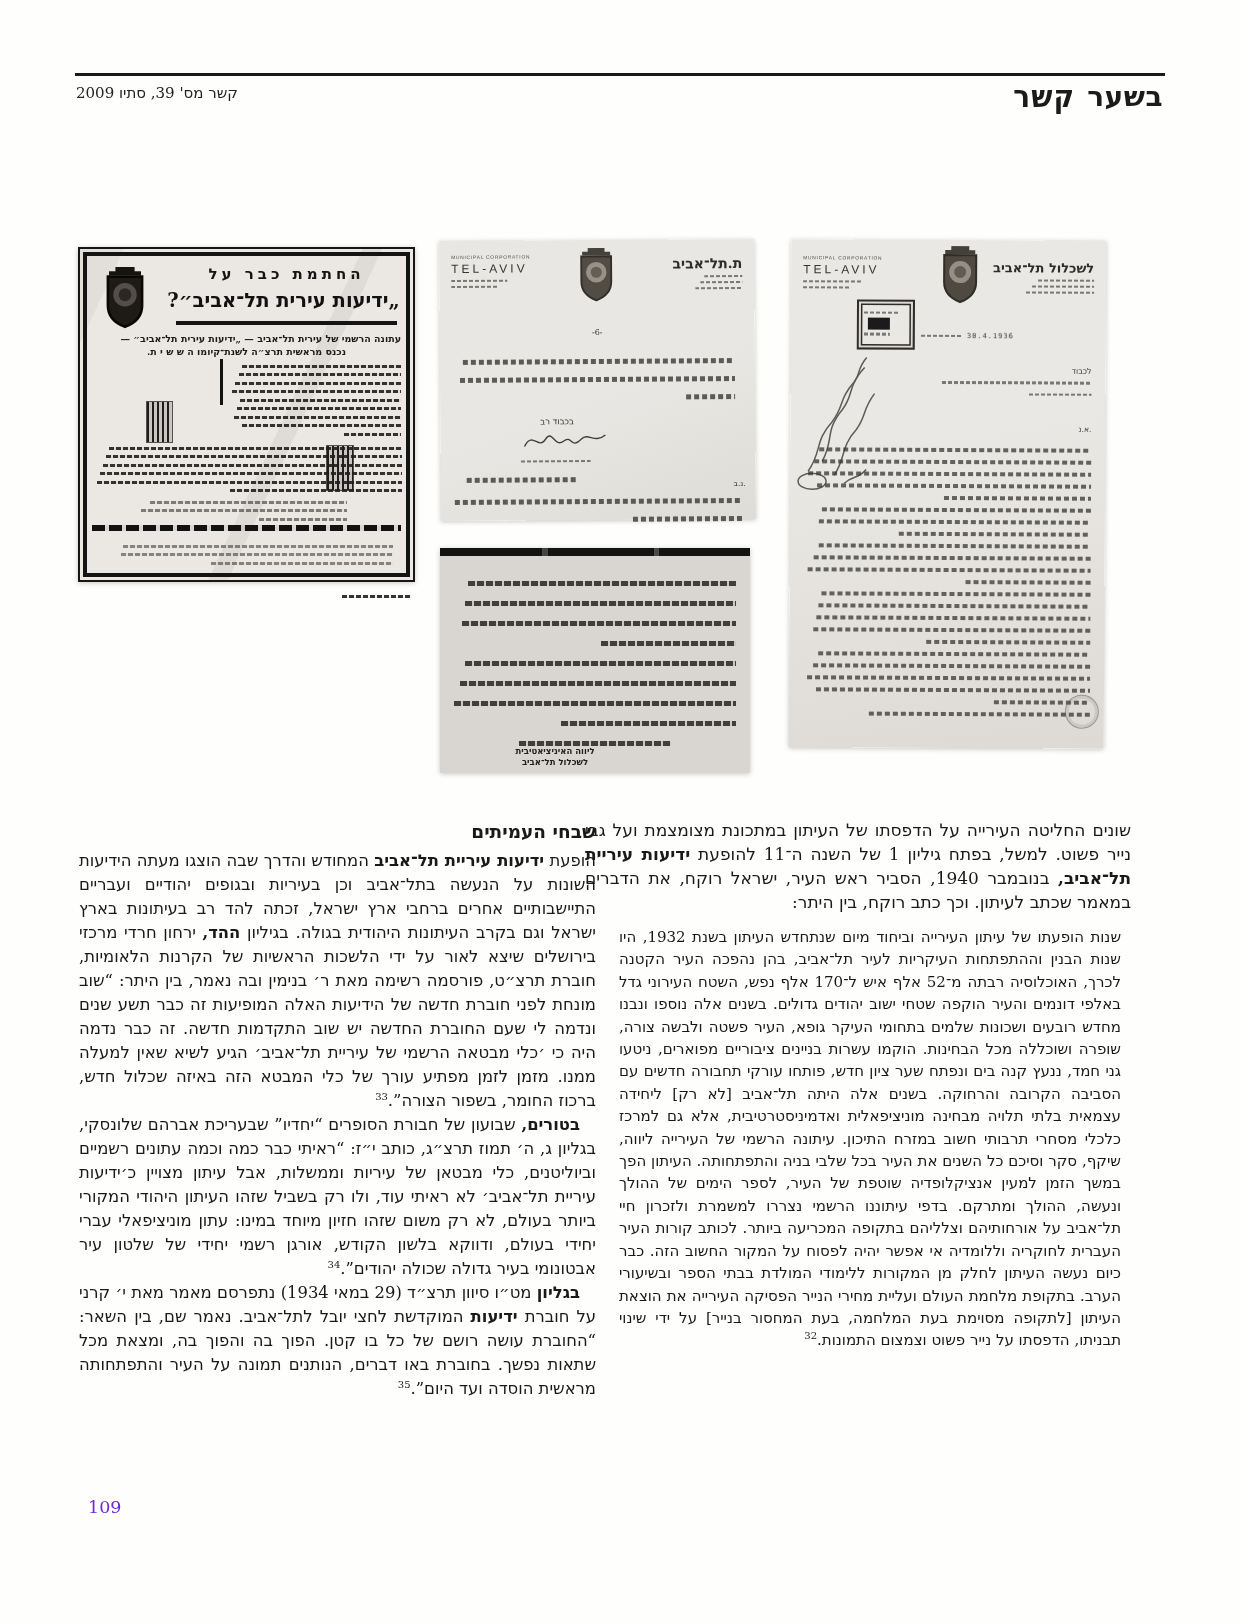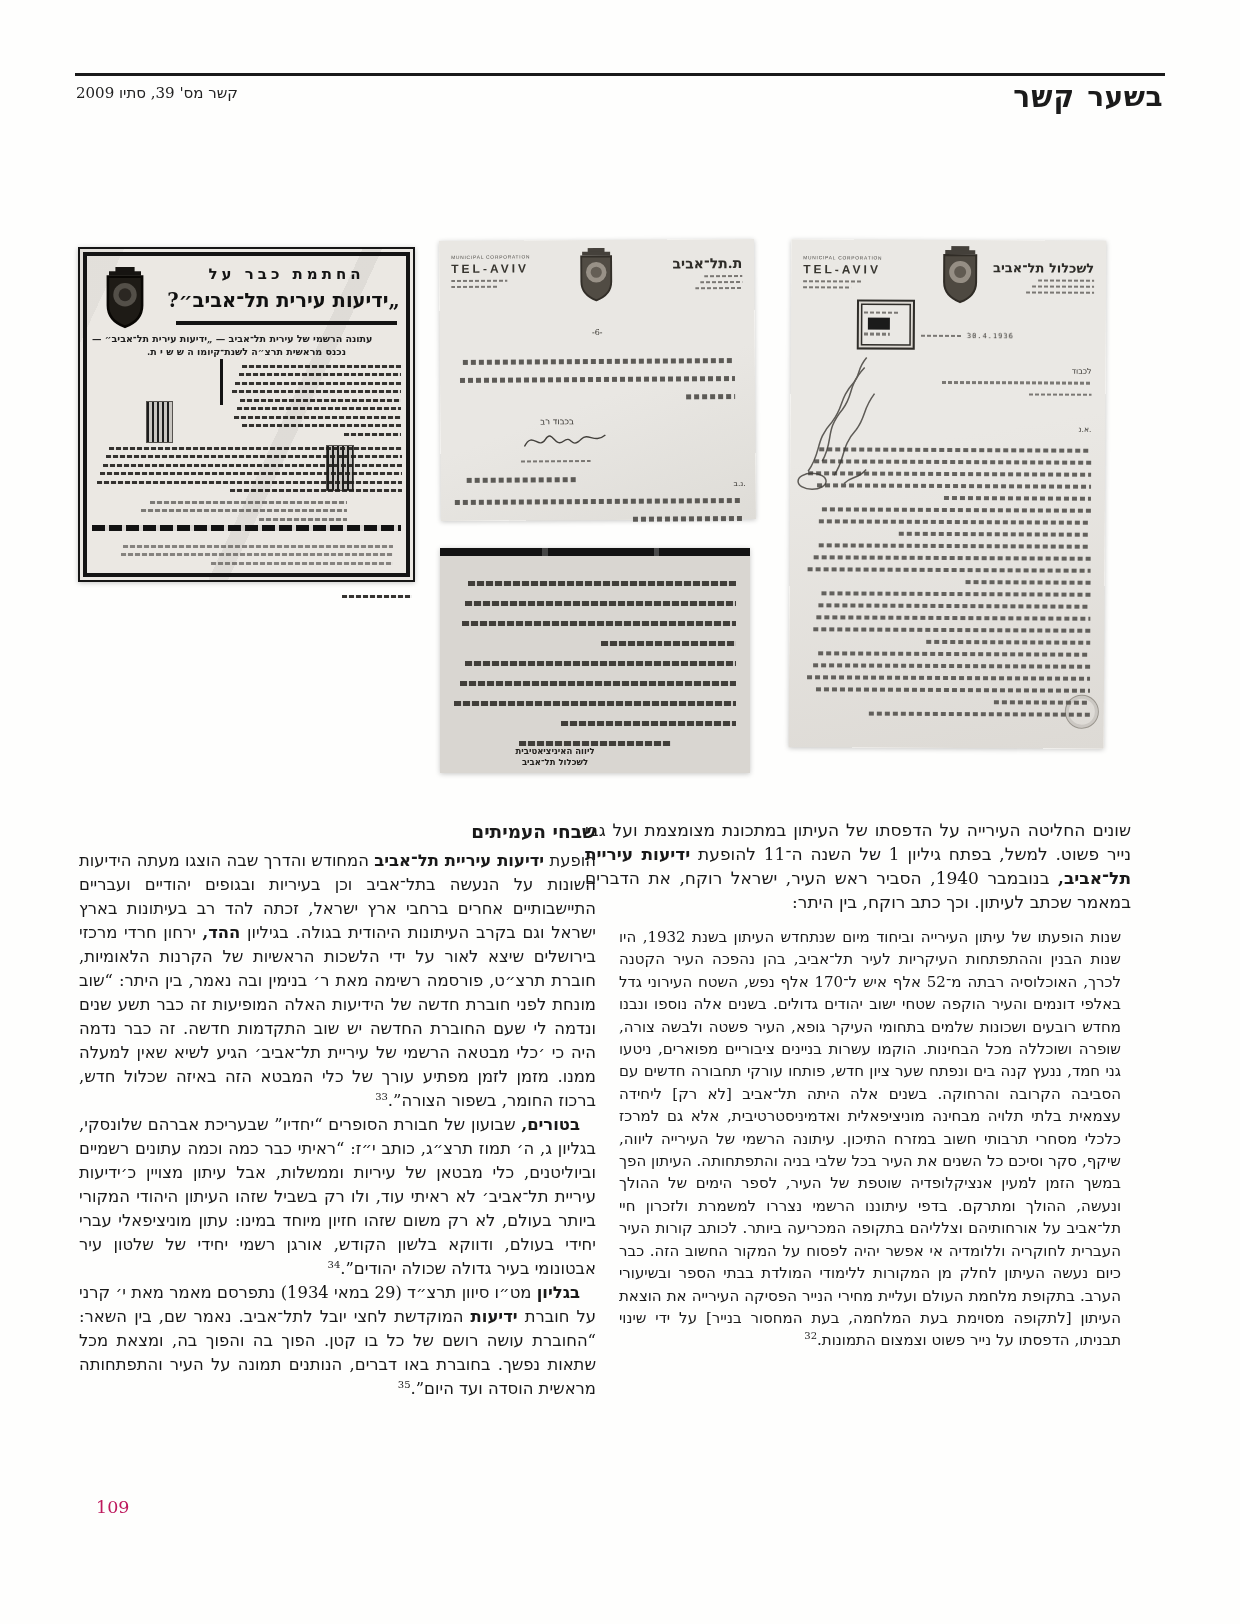--- a/index.html
+++ b/index.html
@@ -20,31 +20,31 @@
   
   .scan{position:absolute;box-shadow:0 1px 5px rgba(0,0,0,.22)}
   .tline{height:5px;margin:13px 0;background:repeating-linear-gradient(90deg,rgba(58,56,52,.8) 0 5px,rgba(58,56,52,0) 5px 8px);filter:blur(.4px)}
   .tline2{height:4px;margin:8px 0;background:repeating-linear-gradient(90deg,rgba(55,53,49,.75) 0 5px,rgba(55,53,49,0) 5px 8px);filter:blur(.4px)}
   .pline{height:5px;margin:15px 0;background:repeating-linear-gradient(90deg,rgba(38,36,32,.85) 0 7px,rgba(38,36,32,.07) 7px 9px);filter:blur(.45px)}
   .aline{height:3px;margin:5.5px 0;background:repeating-linear-gradient(90deg,rgba(32,30,27,.9) 0 5px,rgba(32,30,27,.06) 5px 7px);filter:blur(.35px)}
   .mline{height:2.5px;margin:3.5px 0;background:repeating-linear-gradient(90deg,rgba(75,72,68,.7) 0 4px,rgba(75,72,68,0) 4px 6px)}
   .rtl{direction:rtl}
   .emblem{display:block}
   .eng-small{font-family:"Liberation Sans",sans-serif;font-size:6px;letter-spacing:1px;color:#4c4a46;transform:scale(.8);transform-origin:left top;white-space:nowrap}
-  .eng-big{font-family:"Liberation Sans",sans-serif;font-weight:bold;font-size:12px;letter-spacing:3px;color:#37352f;margin-top:1px;white-space:nowrap}
+  .eng-big{font-family:"Liberation Sans",sans-serif;font-weight:normal;font-size:12px;letter-spacing:3px;color:#37352f;margin-top:1px;white-space:nowrap}
 
   
   .scan-ad{left:78px;top:247px;width:337px;height:335px;box-sizing:border-box;
            background:linear-gradient(115deg,rgba(110,108,104,.07) 0 9%,transparent 9% 58%,rgba(100,98,94,.09) 58% 62%,transparent 62%),#ebe8e3;
            border:2px solid #161616}
   .scan-ad::before{content:"";position:absolute;inset:3px;border:4px solid #141414;pointer-events:none}
   .ad-pretitle{position:absolute;left:96px;right:16px;top:16px;text-align:center;font-weight:bold;font-size:15px;letter-spacing:4px;color:#141414;filter:blur(.25px)}
   .ad-headline{position:absolute;left:86px;right:12px;top:40px;text-align:center;font-weight:bold;font-size:19.5px;color:#111;filter:blur(.2px)}
   .ad-bar{position:absolute;left:96px;right:16px;top:72px;height:4px;background:#141414}
-  .ad-sub1{position:absolute;left:12px;right:12px;top:84px;text-align:left;font-weight:bold;font-size:9.5px;color:#1c1c1c;filter:blur(.3px)}
+  .ad-sub1{position:absolute;left:12px;right:12px;top:84px;text-align:right;font-weight:bold;font-size:9.5px;color:#1c1c1c;filter:blur(.3px)}
   .ad-sub2{position:absolute;left:12px;right:12px;top:97px;text-align:center;font-weight:bold;font-size:9.5px;color:#1c1c1c;filter:blur(.3px)}
   .ad-emblem{position:absolute;left:18px;top:18px;width:54px;height:64px;filter:brightness(.62) contrast(1.15)}
   .ad-vline{position:absolute;left:140px;top:110px;width:3px;height:46px;background:#121212}
   .stripes{background:repeating-linear-gradient(90deg,#1d1d1d 0 2px,#c9c6c1 2px 5px);border:1px solid #55524e}
   .ad-stripes1{position:absolute;left:66px;top:152px;width:25px;height:40px}
   .ad-stripes2{position:absolute;left:246px;top:196px;width:26px;height:44px}
   .ad-body1{position:absolute;left:152px;right:12px;top:110px}
   .ad-body2{position:absolute;left:14px;right:11px;top:192px}
   .ad-body3{position:absolute;left:48px;right:66px;top:246px;opacity:.6}
   .ad-boldline{position:absolute;left:12px;right:12px;top:276px;height:6px;
@@ -78,21 +78,21 @@
 
   
   .col-right{position:absolute;left:585px;top:818px;width:546px;direction:rtl;text-align:justify;color:#191919}
   .intro{font-size:17px;line-height:24px}
   .quote{margin:12px 10px 0 34px;font-size:15px;line-height:22.4px}
   .col-left{position:absolute;left:79px;top:820px;width:517px;direction:rtl;text-align:justify;
             font-size:16.4px;line-height:24px;color:#191919}
   .heading{font-size:18.5px;font-weight:bold;text-align:right;margin:0 0 5px}
   .para{margin:0}
   .para.indent{text-indent:16px}
-  .page-number{position:absolute;left:96px;top:1497px;font-size:17.5px;color:#be185d}
+  .page-number{position:absolute;left:88px;top:1497px;font-size:17.5px;color:#6d28d9}
 </style>
 </head>
 <body>
 
 <div class="header-rule"></div>
 <div class="issue-info">קשר מס' 39, סתיו 2009</div>
 <div class="journal-logo">
   <span class="logo-main">בשער</span>
   <span class="logo-accent">קשר</span>
 </div>

